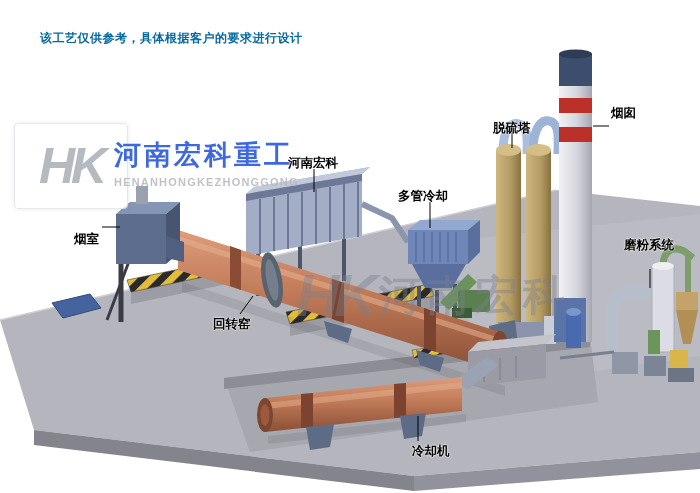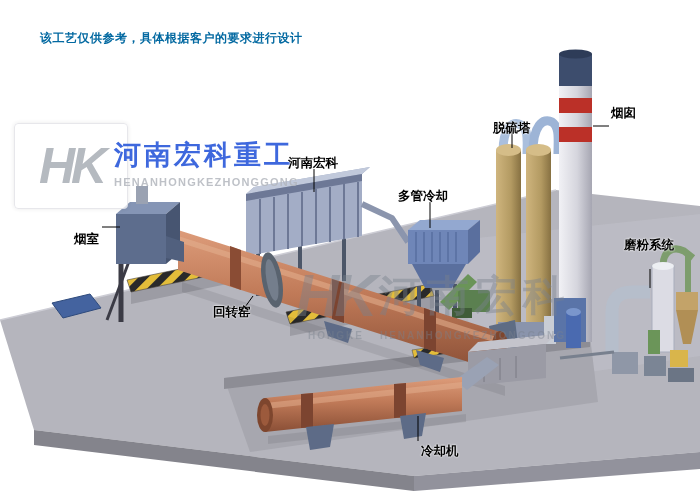--- a/index.html
+++ b/index.html
@@ -232,27 +232,24 @@
       <div class="wm-cn">河南宏科重工</div>
       <div class="wm-en">HENANHONGKEZHONGGONG</div>
     </div>
   </div>
 
   <div class="wm-center">
     <div class="wm-center-row">
       <span class="wm-center-hk">HK</span>
       <span class="wm-center-cn">河南宏科</span>
     </div>
-    <div class="wm-center-en">
-      <span>HONGKE</span><span class="sep"></span><span>HENANHONGKEZHONGGONG</span>
-    </div>
   </div>
 
   <div class="label" style="left:74px;top:231px">烟室</div>
   <div class="label" style="left:288px;top:155px">河南宏科</div>
   <div class="label" style="left:398px;top:188px">多管冷却</div>
   <div class="label" style="left:493px;top:120px">脱硫塔</div>
   <div class="label" style="left:611px;top:105px">烟囱</div>
   <div class="label" style="left:624px;top:237px">磨粉系统</div>
-  <div class="label" style="left:213px;top:304px">回转窑</div>
-  <div class="label" style="left:421px;top:443px">冷却机</div>
+  <div class="label" style="left:213px;top:316px">回转窑</div>
+  <div class="label" style="left:412px;top:443px">冷却机</div>
 
 </div>
 
 </body></html>

